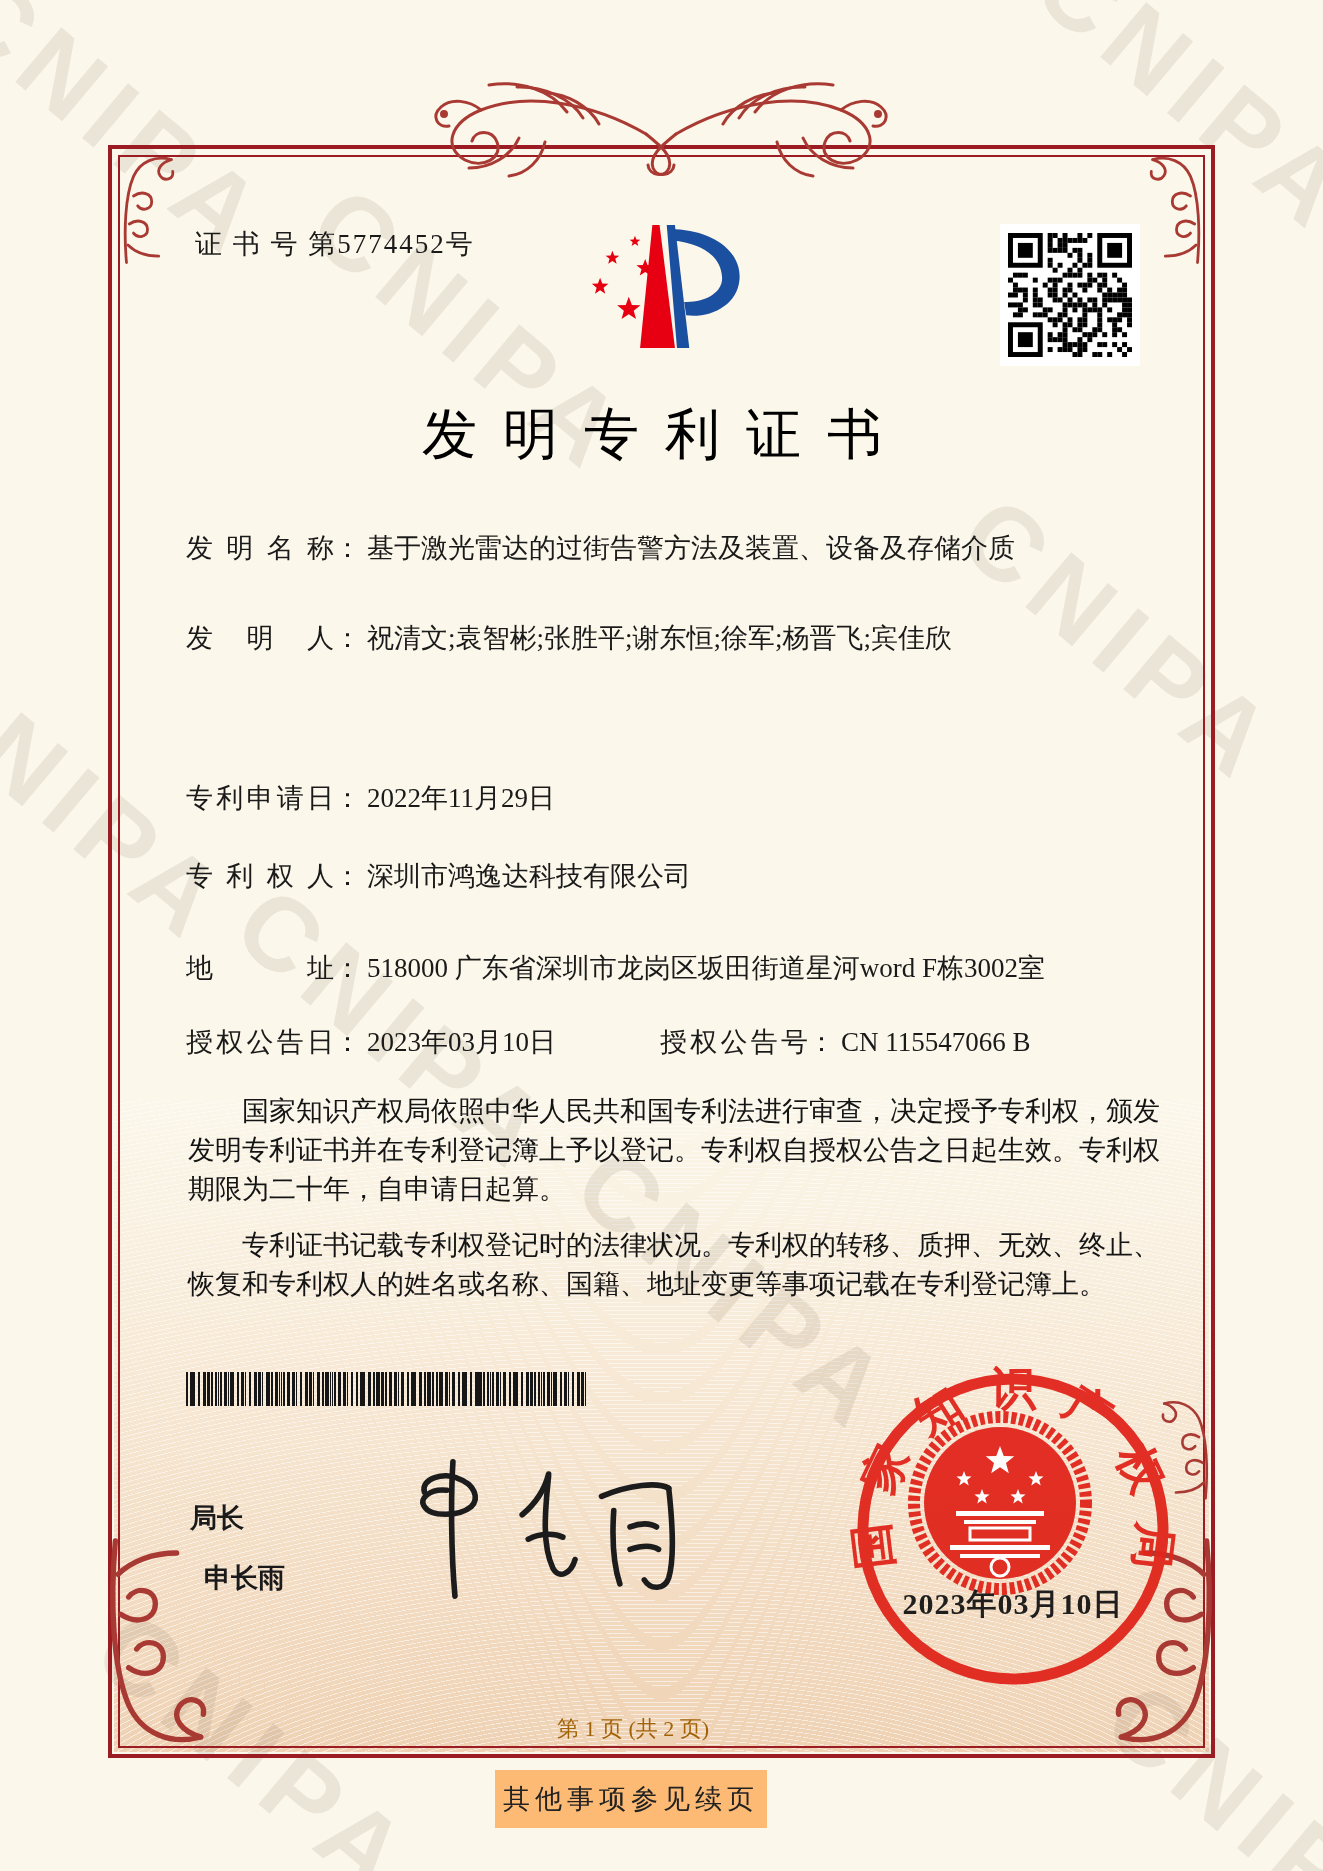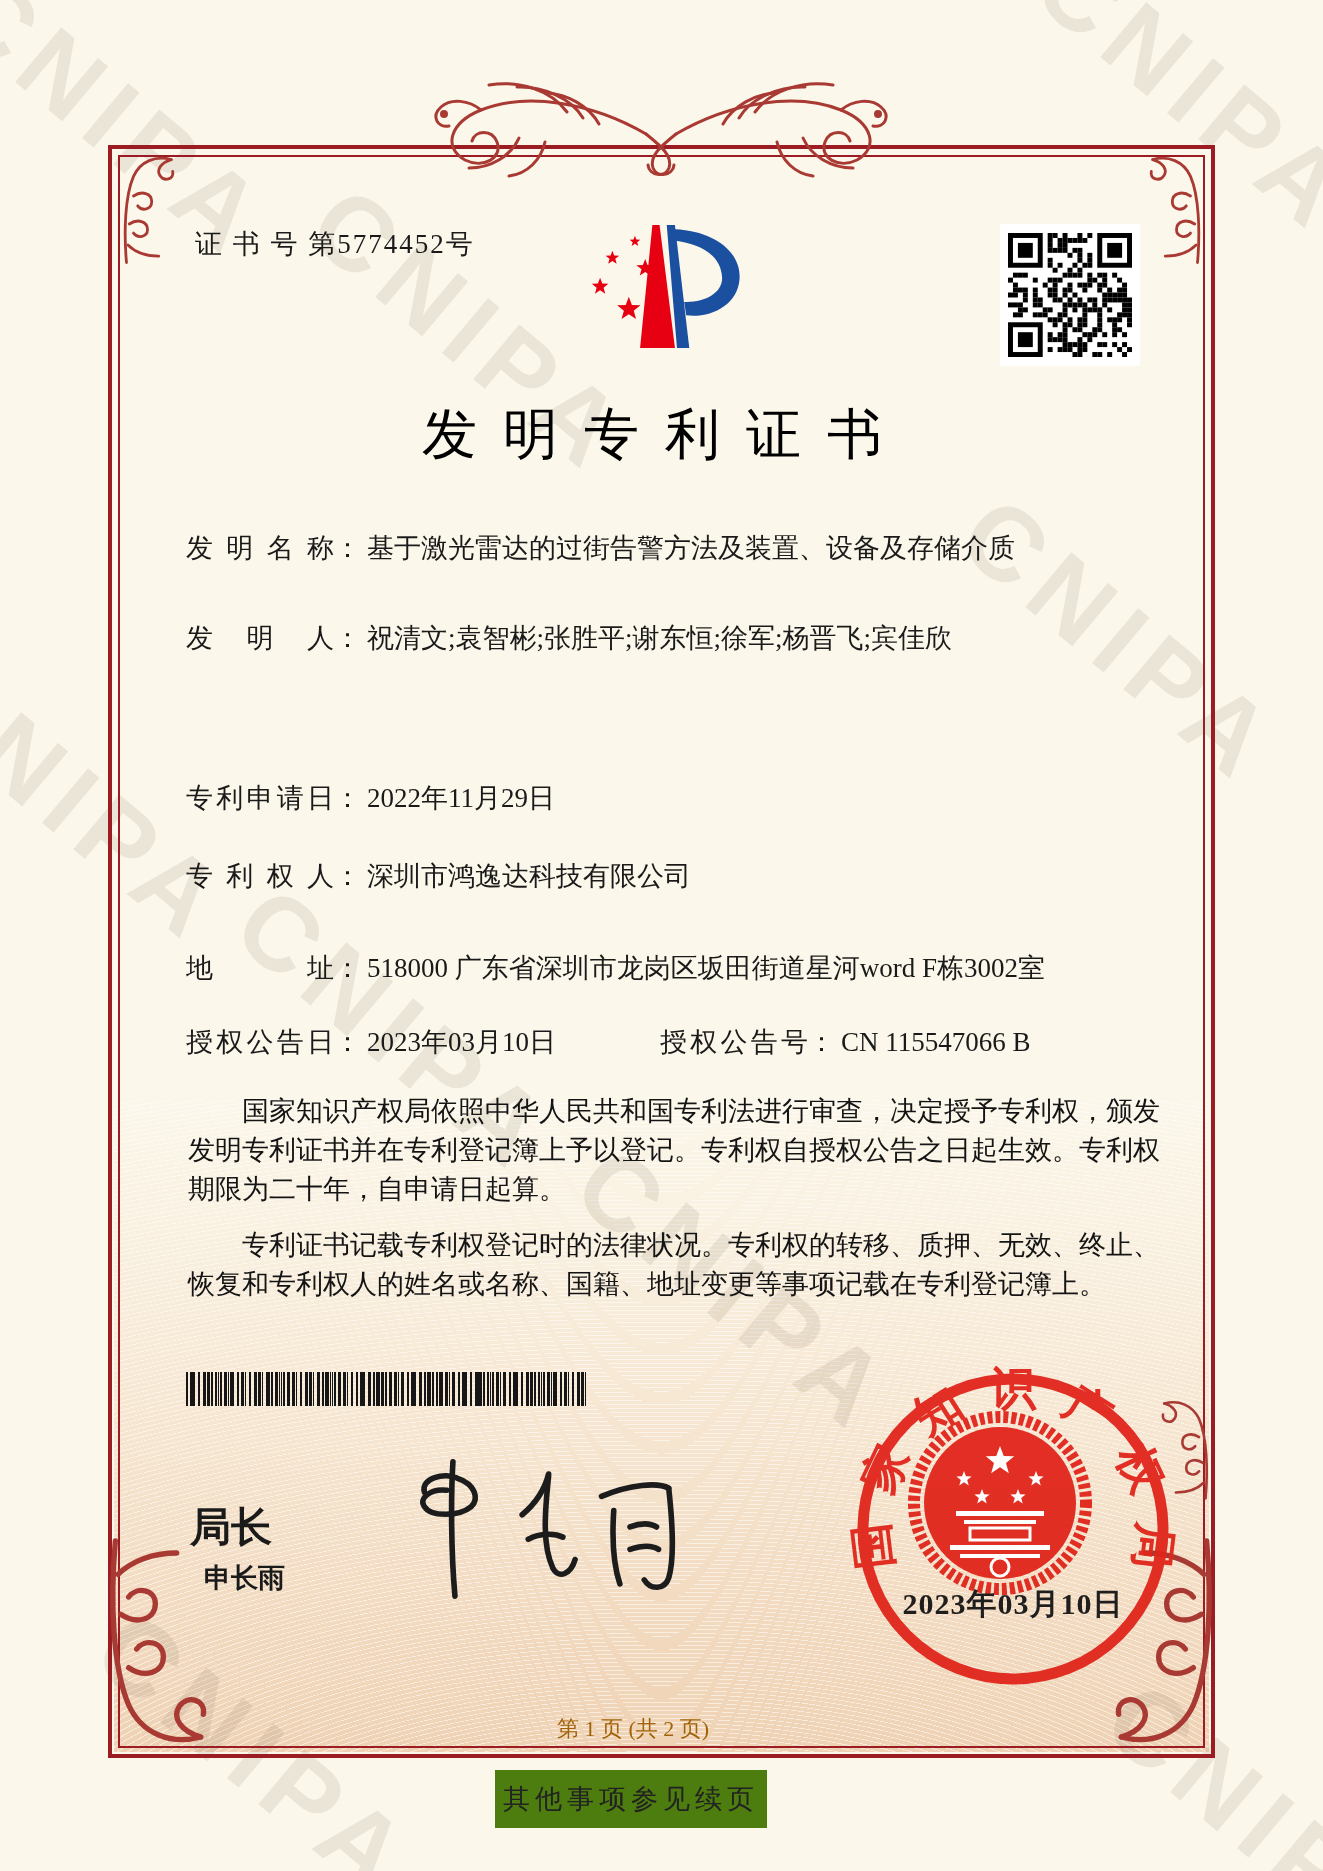--- a/index.html
+++ b/index.html
@@ -45,30 +45,30 @@
   .grant{top:1024px;}
   .grant2{position:absolute;left:474px;top:0;}
   .paras{position:absolute;left:188px;top:1092px;width:972px;z-index:5;font-size:27px;
       line-height:39px;text-align:justify;color:#141414;}
   .paras p{margin:0;text-indent:54px;}
   .paras p + p{margin-top:17px;}
   .barcode{position:absolute;left:186px;top:1372px;width:402px;height:34px;z-index:5;
       background:
        repeating-linear-gradient(90deg,#161616 0 2px,transparent 2px 4px,#161616 4px 7px,transparent 7px 8px,#161616 8px 9px,transparent 9px 12px,#161616 12px 14px,transparent 14px 17px),
        repeating-linear-gradient(90deg,#161616 0 1px,transparent 1px 6px,#161616 6px 8px,transparent 8px 13px,#161616 13px 14px,transparent 14px 19px);}
-  .offTitle{position:absolute;left:190px;top:1500px;z-index:5;font-size:41px;font-weight:600;
+  .offTitle{position:absolute;left:190px;top:1500px;z-index:5;font-size:27px;font-weight:600;
       font-family:"Liberation Sans","DejaVu Sans",sans-serif;}
   .offName{position:absolute;left:204px;top:1560px;z-index:5;font-size:27px;font-weight:600;
       font-family:Liberation Mono, monospace;}
   .sig{position:absolute;left:400px;top:1446px;width:285px;height:168px;z-index:5;}
   .seal{position:absolute;left:850px;top:1366px;width:326px;height:326px;z-index:6;opacity:.95;}
   .sealDate{position:absolute;left:-10px;top:218px;width:346px;text-align:center;z-index:7;
       font-size:30px;font-weight:600;color:#141414;letter-spacing:1px;}
   .pageNum{position:absolute;left:0;top:1714px;width:1266px;z-index:5;text-align:center;font-size:22px;color:#a16207;font-family:Liberation Serif, serif;}
-  .contNote{position:absolute;left:495px;top:1770px;width:272px;height:58px;background:#4d7c0f;z-index:5;
+  .contNote{position:absolute;left:495px;top:1770px;width:272px;height:58px;background:#fdba74;z-index:5;
       display:flex;align-items:center;justify-content:center;font-size:27px;letter-spacing:5px;color:#222;}
 </style>
 </head>
 <body>
 
 <div class="page">
 
   <svg width="0" height="0" style="position:absolute">
     <defs>
       <path id="star" d="M0,-1 L0.25,-0.34 L0.95,-0.31 L0.40,0.13 L0.59,0.81 L0,0.42 L-0.59,0.81 L-0.40,0.13 L-0.95,-0.31 L-0.25,-0.34 Z"></path>

